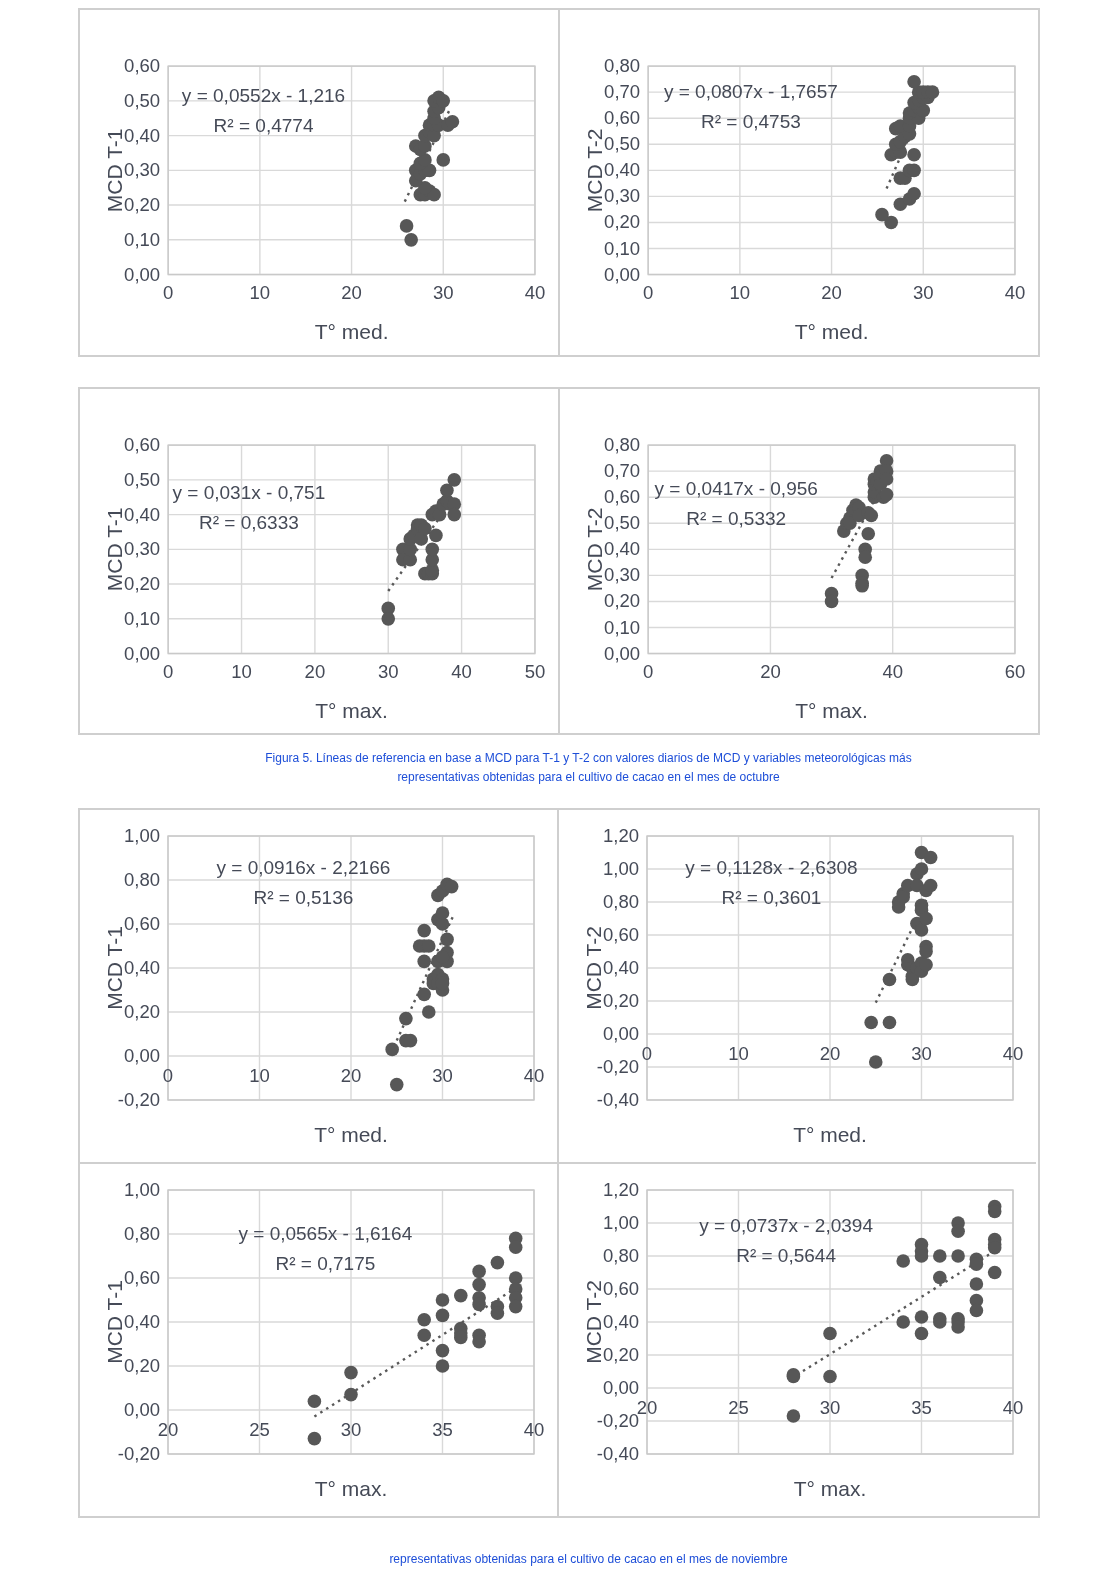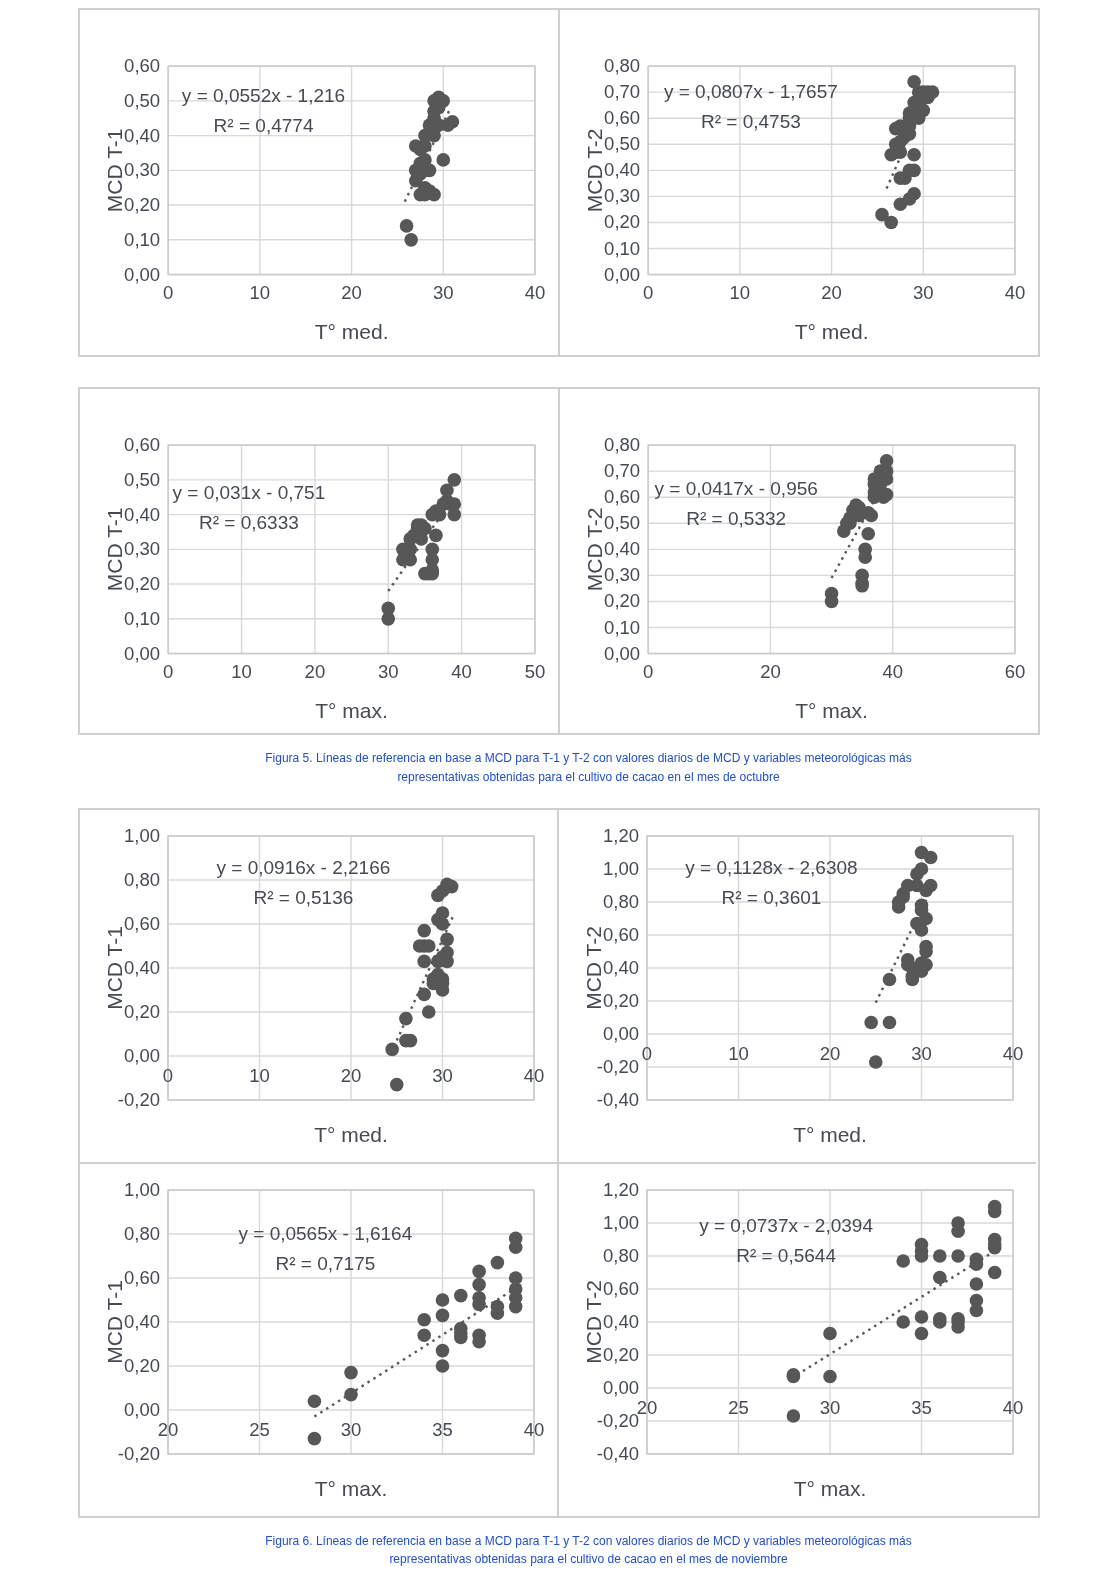--- a/index.html
+++ b/index.html
@@ -587,18 +587,18 @@
             <circle cx="435.7" cy="42.49999999999998" r="6.8" fill="#575757"></circle>
             <circle cx="435.7" cy="47.44999999999998" r="6.8" fill="#575757"></circle>
             <circle cx="435.7" cy="75.49999999999999" r="6.8" fill="#575757"></circle>
             <circle cx="435.7" cy="80.44999999999999" r="6.8" fill="#575757"></circle>
             <circle cx="435.7" cy="83.75" r="6.8" fill="#575757"></circle>
             <circle cx="435.7" cy="108.5" r="6.8" fill="#575757"></circle>
           </svg>
         </div>
     </div>
     <p class="caption">
-      <span>Figura 6. Líneas de referencia en base a MCD para T-1 y T-2 con valores diarios de MCD y variables meteorológicas más</span><br>
+      <br>
       <span>representativas obtenidas para el cultivo de cacao en el mes de noviembre</span>
     </p>
   </section>
 
 </div>
 
 </body></html>

